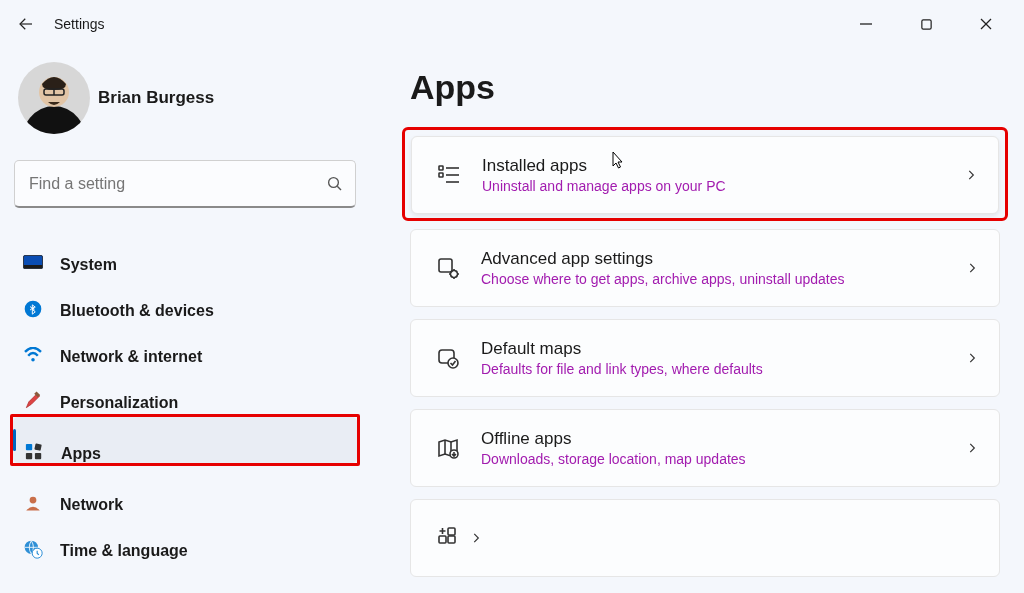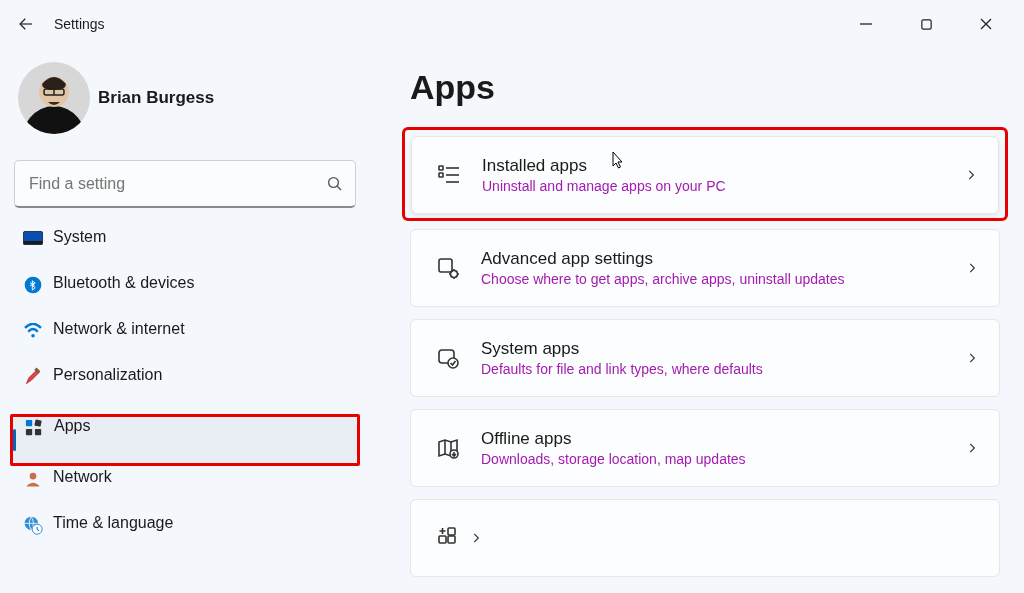--- a/index.html
+++ b/index.html
@@ -17,21 +17,21 @@
   .profile { display:flex; align-items:center; gap: 8px; padding: 4px 6px 20px 6px; }
   .avatar-wrap { position:relative; width:72px; height:72px;}
   .avatar-wrap .headshot { position:absolute; inset:0; border-radius:50%; overflow:hidden; }
   .profile .name { font-size: 17px; font-weight: 600; }
 
   .search { position: relative; margin: 6px 2px 20px 2px; }
   .search input { width: 100%; height: 48px; border: 1px solid #d0d0d0; border-bottom: 2px solid #8a8a8a; border-radius: 5px; background: #fbfcfe; padding: 0 44px 0 14px; font-size: 16px; outline:none; }
   .search .mag { position:absolute; right: 12px; top: 50%; transform: translateY(-50%); }
 
   .navlist { list-style:none; }
-  .navitem { display:flex; align-items:flex-start; height: 46px; padding: 0 10px; border-radius: 5px; cursor:pointer; gap: 9px; font-size: 16px; }
+  .navitem { display:flex; align-items:flex-end; height: 46px; padding: 0 10px; border-radius: 5px; cursor:pointer; gap: 16px; font-size: 16px; font-weight: bold; }
   .navitem.selected { background: #e9edf4; position:relative; }
   .navitem.selected::before { content:""; position:absolute; left:0; top:12px; bottom:12px; width:3px; background:#0067c0; border-radius:2px; }
   .navitem .ico { width: 22px; height: 22px; display:flex; align-items:center; justify-content:center; }
   .highlight-nav { border: 3px solid #e60000; border-radius:2px; margin: 2px -2px; }
 
   .main { flex:1; padding: 20px 24px 0 40px; }
   .main h1 { font-size: 34px; font-weight: 600; margin-bottom: 28px; }
 
   .card { background:#fcfdfe; border:1px solid #e6e6e6; border-radius:6px; height:78px; display:flex; align-items:center; padding: 0 20px 0 16px; margin-bottom: 12px; cursor:pointer; }
   .card .cicon { width: 42px; display:flex; align-items:center; justify-content:center; color:#333; }
@@ -236,21 +236,21 @@
 
     <div class="card">
       <span class="cicon">
         <svg width="24" height="24" viewBox="0 0 24 24" fill="none" stroke="#333" stroke-width="1.6">
             <rect x="3" y="4" width="15" height="13" rx="3"></rect>
             <circle cx="17" cy="17" r="5" fill="#fcfdfe"></circle>
             <path d="M14.5 17 l2 2 3 -4" stroke="#333"></path>
           </svg>
       </span>
       <div class="ctext">
-        <div class="ctitle">System apps</div>
+        <div class="ctitle">Default maps</div>
         <div class="cdesc">Defaults for file and link types, where defaults</div>
       </div>
       <span class="chev">
         <svg width="14" height="14" viewBox="0 0 24 24" fill="none" stroke="#333" stroke-width="2">
             <polyline points="9 5 16 12 9 19"></polyline>
           </svg>
       </span>
     </div>
 
     <div class="card">

